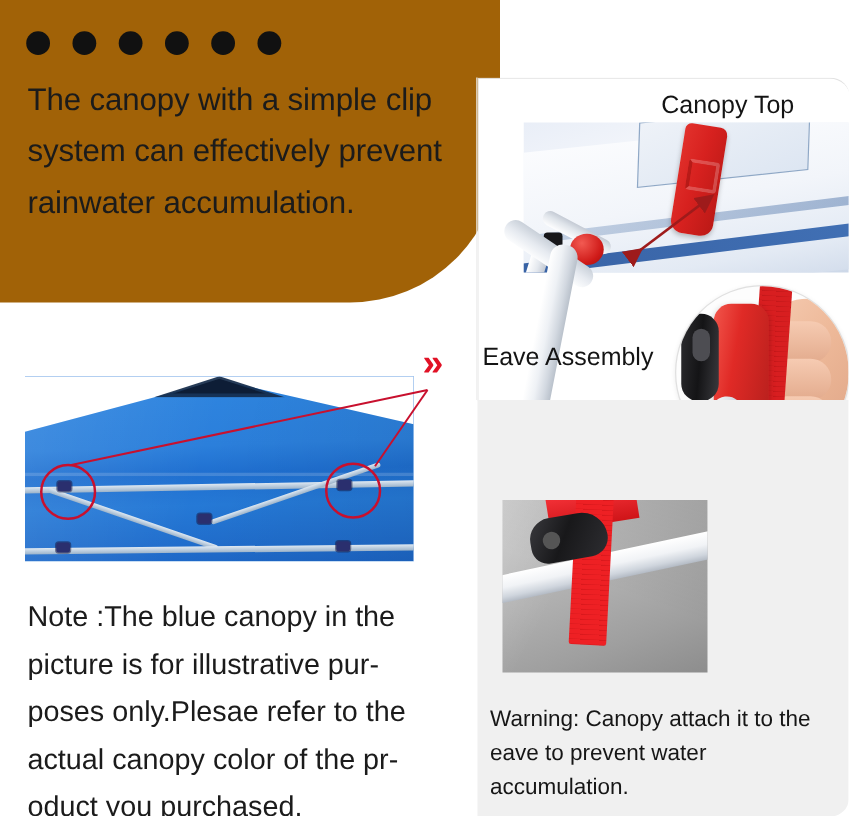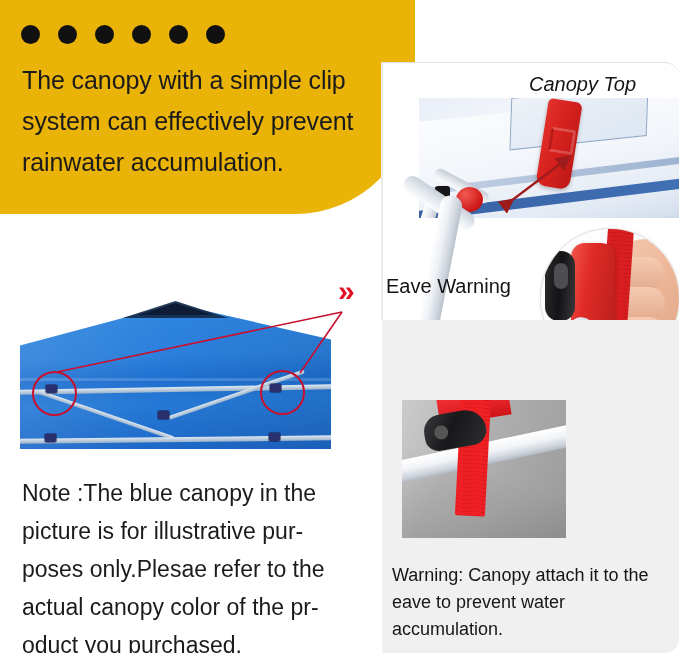--- a/index.html
+++ b/index.html
@@ -18,25 +18,24 @@
     overflow: hidden;
     background: #ffffff;
   }
 
   
   .bubble {
     position: absolute;
     left: 0px;
     top: 0px;
     width: 400px;
-    height: 214px;
-    background: #eab308;
+    height: 242px;
+    background: #a16207;
     border-bottom-right-radius: 120px;
     border-top-right-radius: 0px;
-    padding-left: 15px;
   }
   .dots-row {
     position: absolute;
     left: 21px;
     top: 25px;
     display: flex;
     gap: 18px;
   }
   .dot {
     width: 19px;
@@ -216,21 +215,20 @@
     border-left: 1px solid #e8e8e8;
     border-top-right-radius: 16px;
     overflow: visible;
   }
   .label-canopy-top {
     position: absolute;
     left: 146px;
     top: 10px;
     font-size: 20px;
     color: #141414;
-    font-style: italic;
   }
   .label-eave {
     position: absolute;
     left: 386px;
     top: 275px;
     font-size: 20px;
     color: #141414;
     z-index: 6;
   }
 
@@ -641,21 +639,21 @@
       <div class="ci-finger ci-f1"></div>
       <div class="ci-finger ci-f2"></div>
       <div class="ci-finger ci-f3"></div>
       <div class="ci-red-strap"></div>
       <div class="ci-red-clip"></div>
       <div class="ci-black-clip"></div>
       <div class="ci-black-dot"></div>
       <div class="ci-pole"></div>
     </div>
   </div>
-  <div class="label-eave">Eave Warning</div>
+  <div class="label-eave">Eave Assembly</div>
 
   <div class="gray-section"></div>
   <div class="photo-bottom">
     <div class="pb-fabric"></div>
     <div class="pb-strap-top"></div>
     <div class="pb-pole"></div>
     <div class="pb-strap"></div>
     <div class="pb-blackclip"></div>
   </div>
   <div class="warning-text">Warning: Canopy attach it to the eave to prevent water accumulation.</div>

